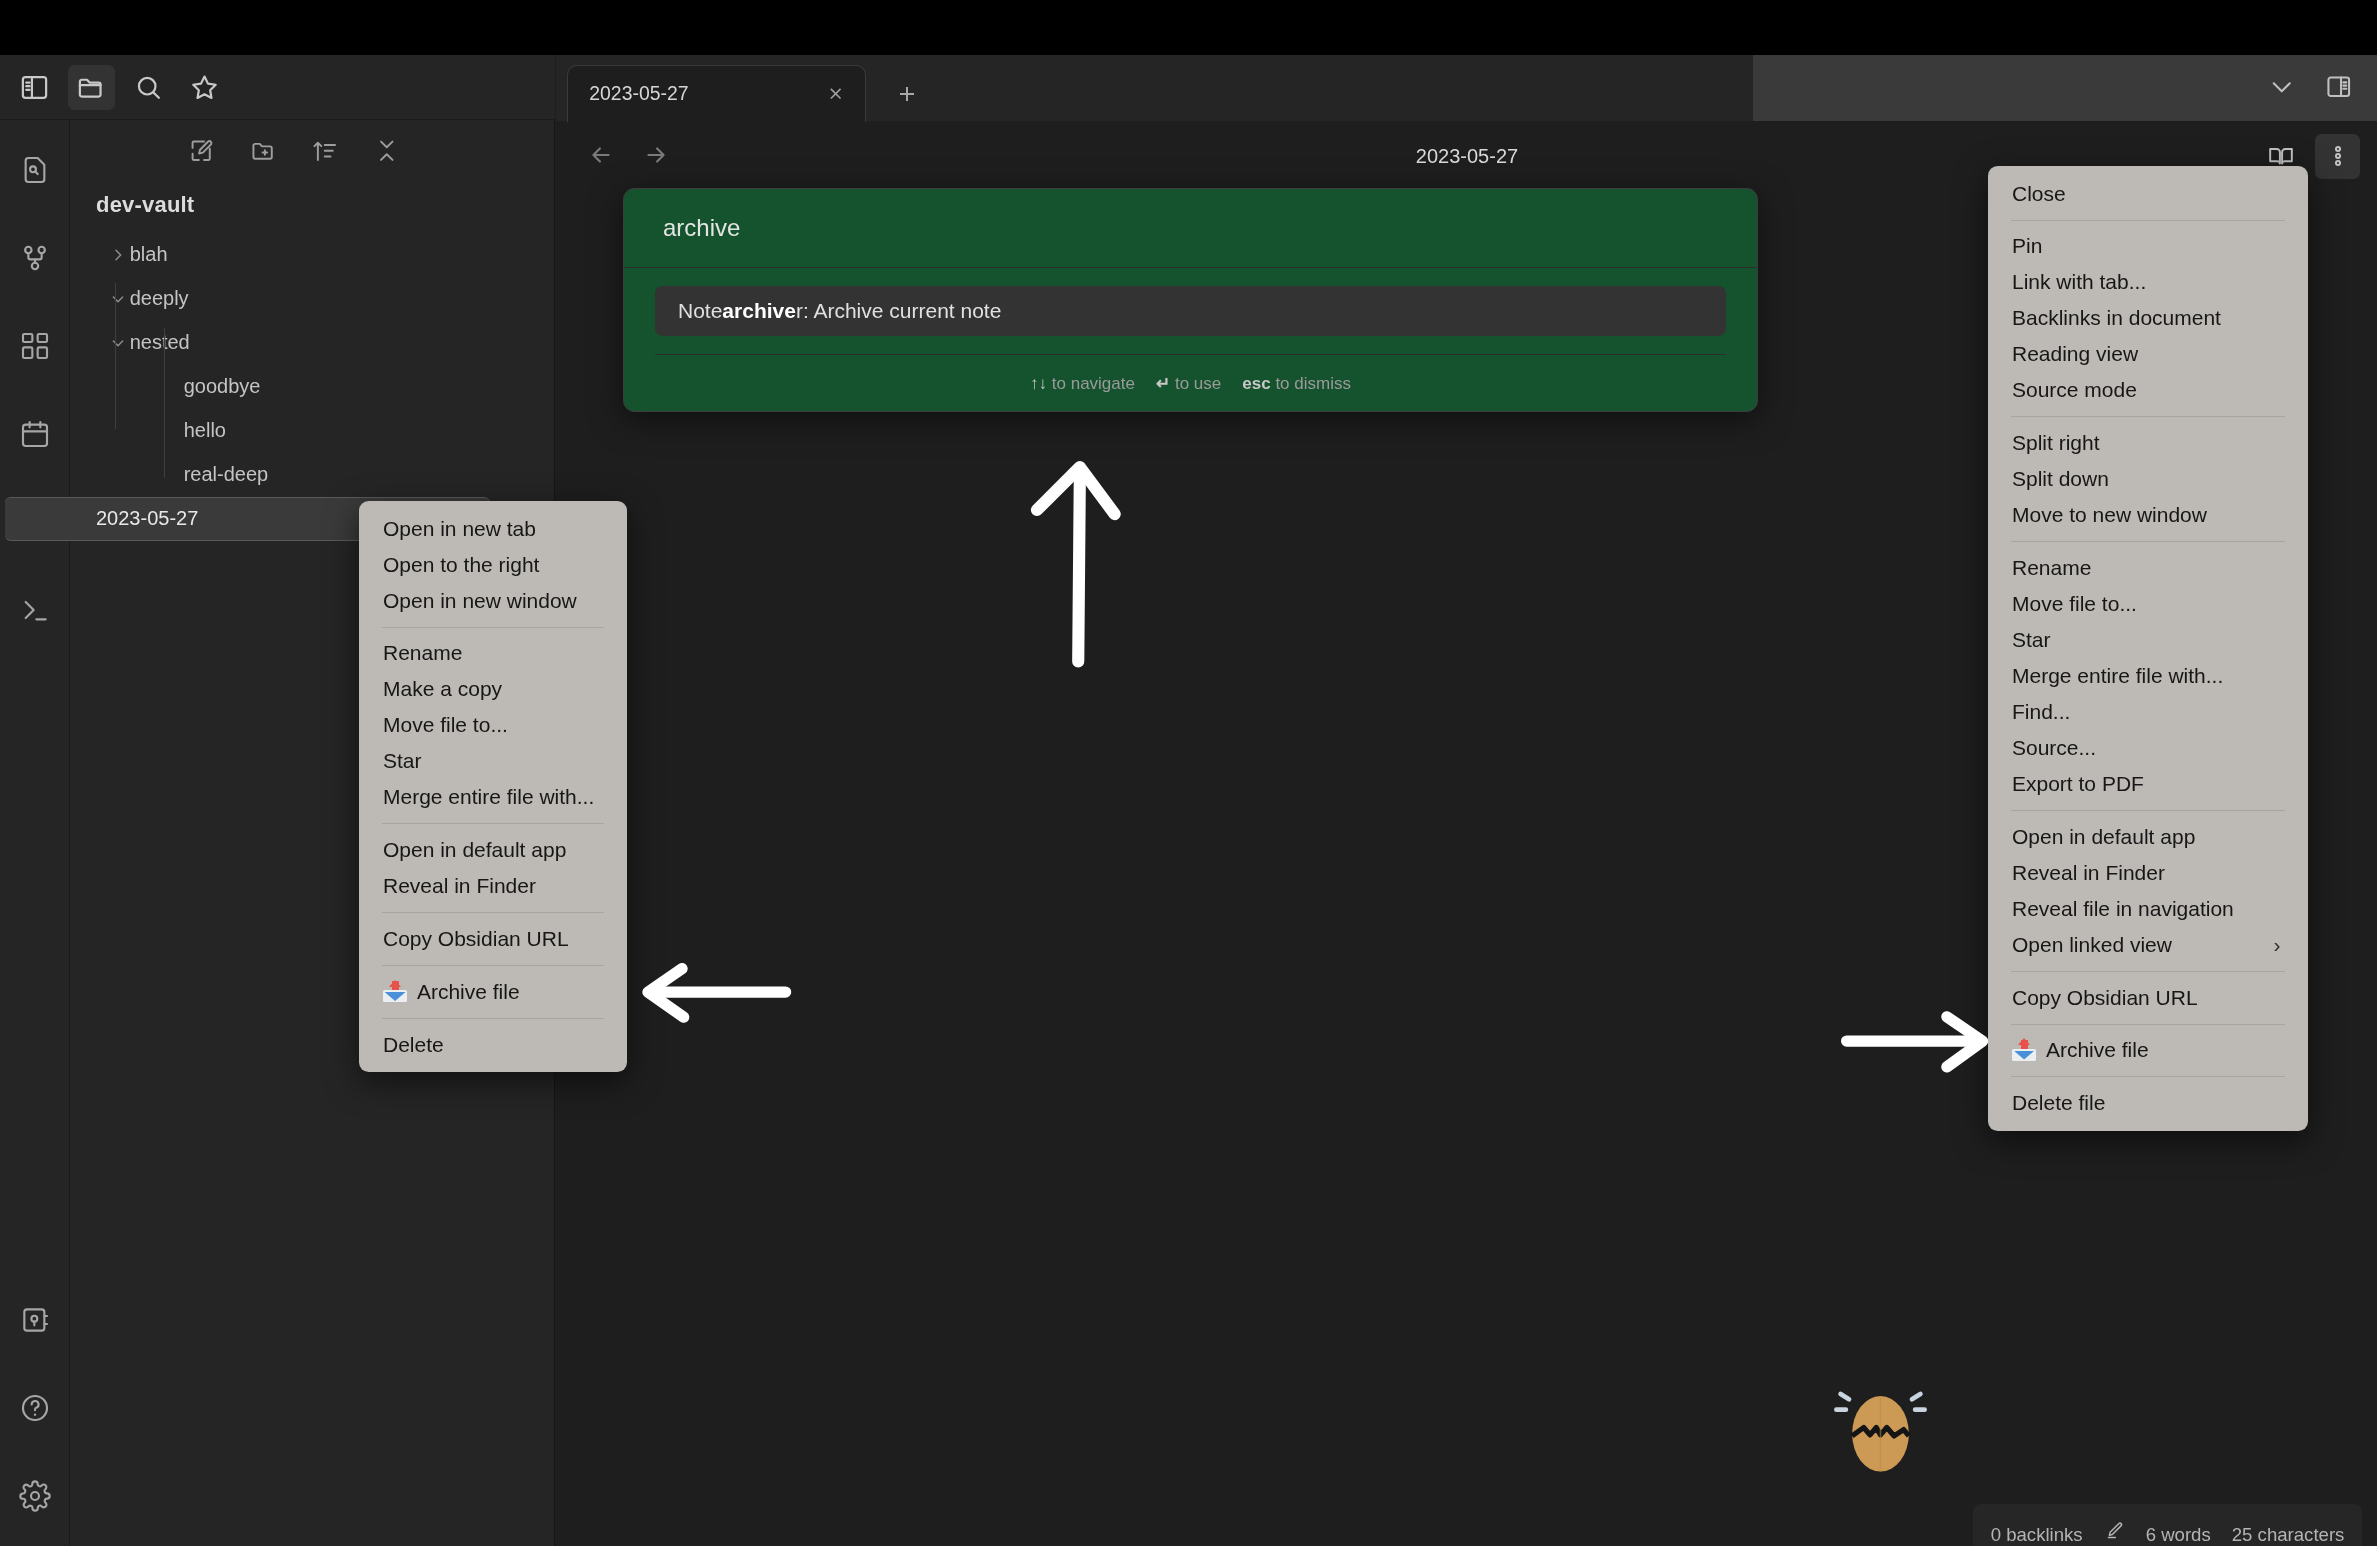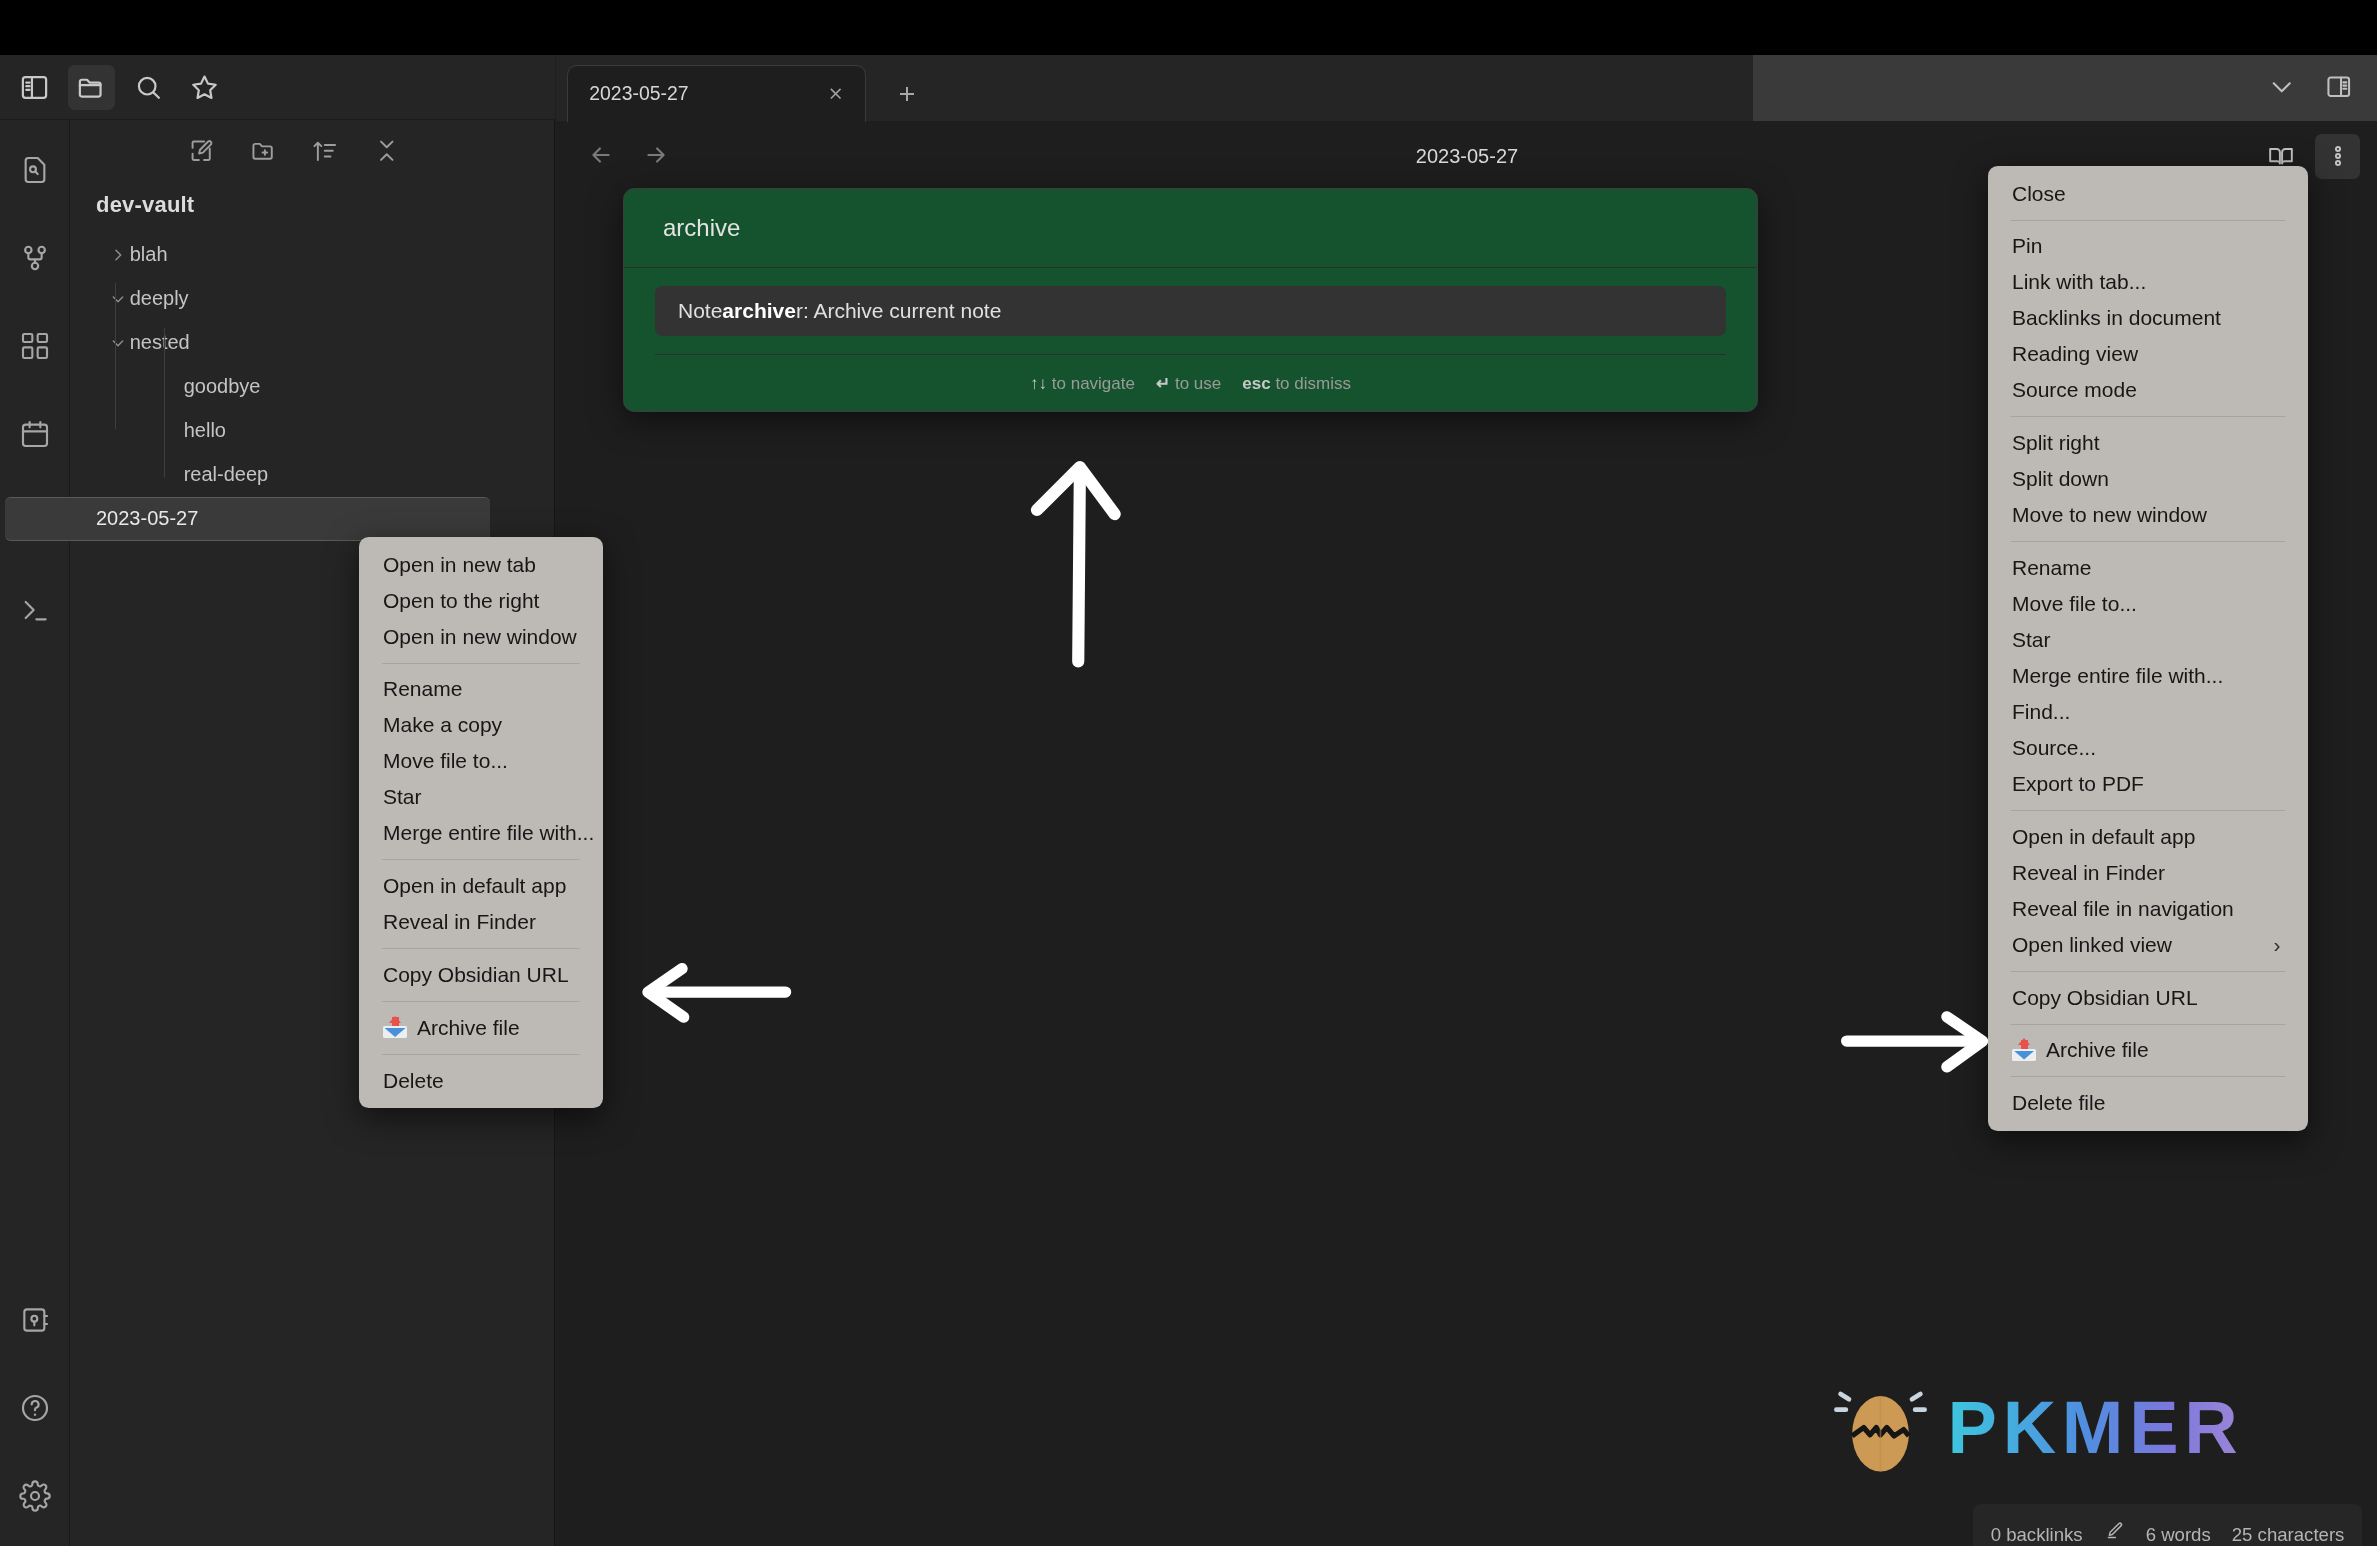--- a/index.html
+++ b/index.html
@@ -168,21 +168,21 @@
     box-shadow: 0 9.7px 32px rgba(0,0,0,.55);
     font-size: 21px; color: #171717;
   }
   .ctx-item {
     height: 36px; display: flex; align-items: center;
     padding: 0 27.5px 0 24px; white-space: nowrap; cursor: pointer; gap: 11.3px;
   }
   .ctx-item .chev { margin-left: auto; font-size: 21px; color: #2a2a2a; padding-left: 32px; }
   .ctx-sep { height: 0.8px; background: #a8a49f; margin: 8px 22.6px; }
   .ctx-emoji { font-size: 19.4px; line-height: 1; width: 22.6px; display: inline-flex; align-items: center; }
-  #ctx-left { left: 359px; top: 501px; width: 244px; margin-top: 36px; }
+  #ctx-left { left: 359px; top: 501px; width: 268px; }
   #ctx-right { left: 1988px; top: 166px; width: 320px; text-align: right; }
 
   
   .inbox { position: relative; width: 24px; height: 21px; display:inline-block; }
   .inbox .tray { position: absolute; left: 0; bottom: 0; width: 24px; height: 12px; background: #eceff1; border-radius: 1.6px; }
   .inbox .tray:after { content:""; position:absolute; left:1.6px; top:1.6px; width:21px;height:9px; background:#4a90d9; clip-path: polygon(0 0,100% 0,50% 100%); }
   .inbox .arr { position: absolute; left: 9px; top: 0; width: 6.5px; height: 10.5px; background:#e8524a; }
   .inbox .arrhead { position:absolute; left:5.7px; top:-1.6px; width:0;height:0;border-left:6.5px solid transparent;border-right:6.5px solid transparent;border-bottom:7.3px solid #e8524a;}
 
   
@@ -626,21 +626,20 @@
       <path d="M23 58 L34 50 L40 57 L46 50 L50 57 L56 50 L63 58 L72 52 L77 58" stroke="#151515" stroke-width="5" fill="none" stroke-linejoin="round"></path>
       <ellipse cx="50" cy="56" rx="27" ry="36" fill="none"></ellipse>
       <g stroke="#c8d4e0" stroke-width="4.5" stroke-linecap="round">
         <path d="M12 18 L20 23"></path>
           <path d="M8 33 L17 33"></path>
         <path d="M88 18 L80 23"></path>
           <path d="M92 33 L83 33"></path>
       </g>
       <path d="M50 20 L50 92" stroke="#b98a48" stroke-width="1.5" opacity=".55"></path>
     </svg>
-    <span class="pkmer-text">PKMER</span>
   </div>
 
   <div class="statusbar">
     <span>0 backlinks</span>
     <span>
       <svg viewBox="0 0 24 24">
           <path d="M17.2 3.9a1.8 1.8 0 0 1 2.5 2.5L9.5 16.6l-3.3.8.8-3.3z"></path>
           <path d="M5 20h8"></path>
         </svg>
     </span>

